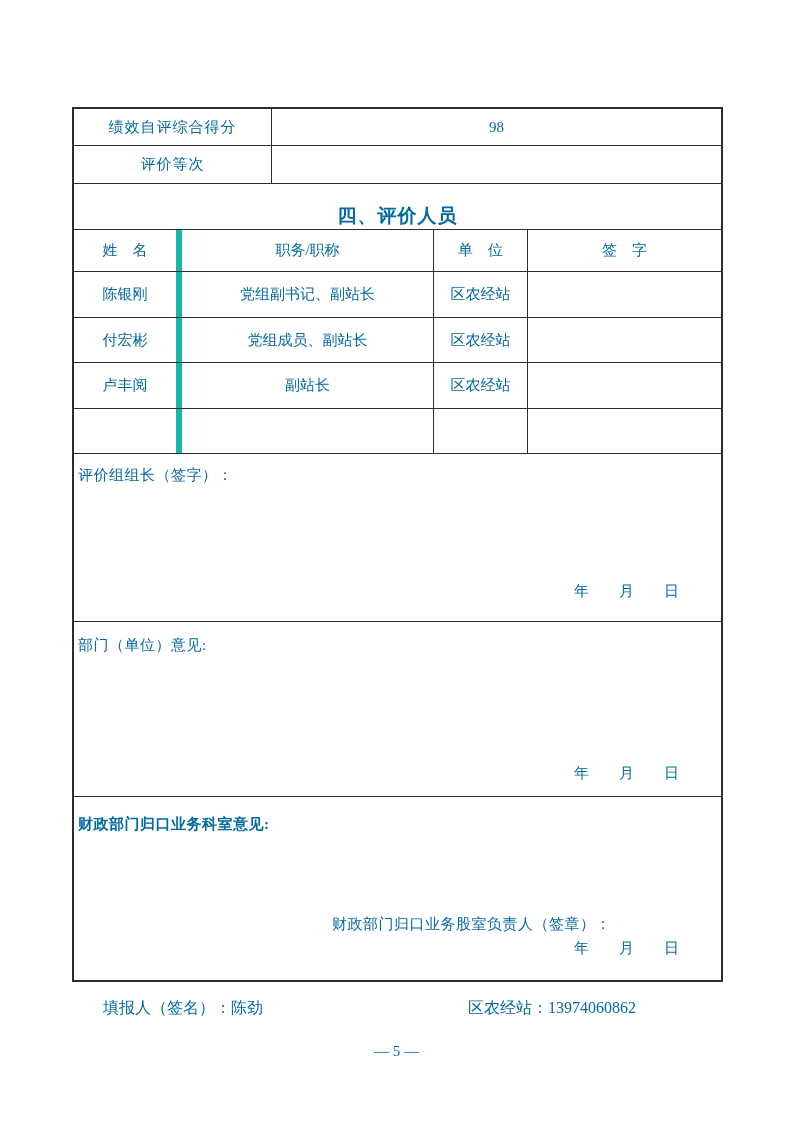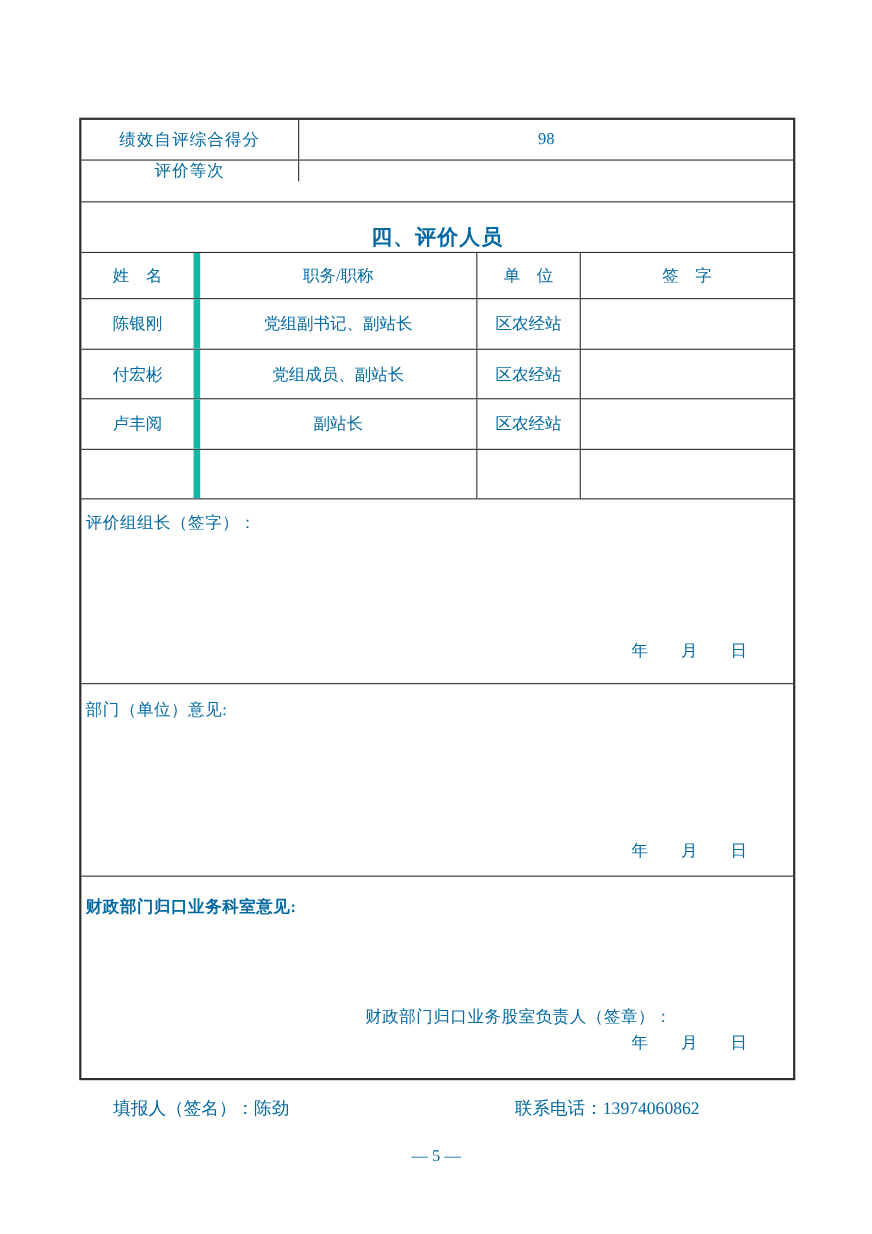--- a/index.html
+++ b/index.html
@@ -19,21 +19,21 @@
     top: 107px;
     width: 651px;
     height: 875px;
     border: 2px solid #2e2e2e;
     display: flex;
     flex-direction: column;
     background: #ffffff;
   }
   .kv-row { display: flex; border-bottom: 1px solid #2e2e2e; }
   .kv-row.score { height: 37px; }
-  .kv-row.grade { height: 38px; flex-direction: column; }
+  .kv-row.grade { height: 38px; }
   .kv-label {
     width: 198px;
     border-right: 1px solid #2e2e2e;
     display: flex; align-items: center; justify-content: center;
     font-size: 15px; letter-spacing: 1px;
   }
   .kv-value {
     flex: 1;
     display: flex; align-items: center; justify-content: center;
     font-size: 15px;
@@ -157,16 +157,16 @@
     <div class="sign-section finance">
       <div class="sign-label">财政部门归口业务科室意见:</div>
       <div class="signer-line">财政部门归口业务股室负责人（签章）：</div>
       <div class="date-line">年　　月　　日</div>
     </div>
 
   </div>
 
   <div class="footer-filler"><span>填报人（签名）：</span><span>陈劲</span></div>
 
-  <div class="footer-phone"><span>联系电话：</span><span>13974060862</span></div>
+  <div class="footer-phone"><span>区农经站：</span><span>13974060862</span></div>
 
   <div class="page-number">— 5 —</div>
 </div>
 
 </body></html>

